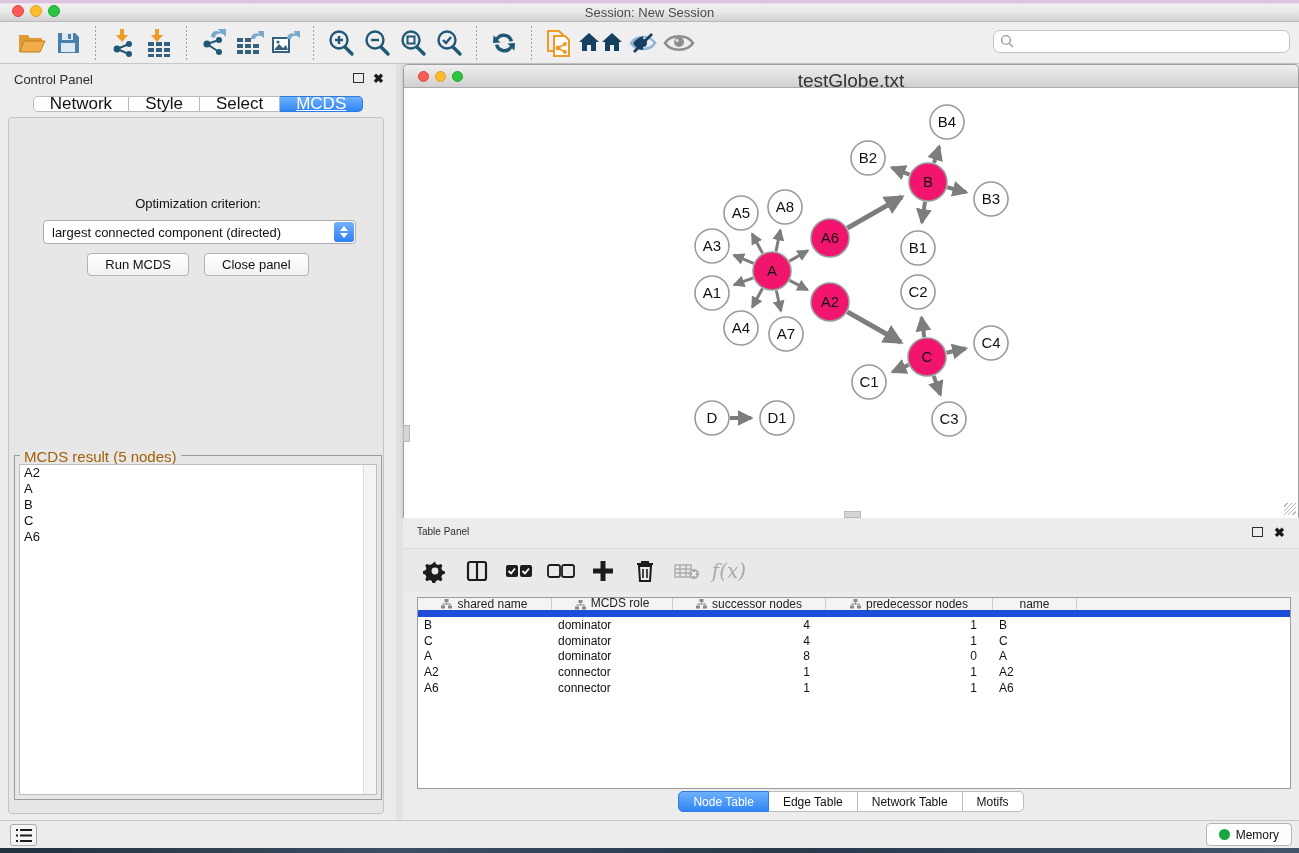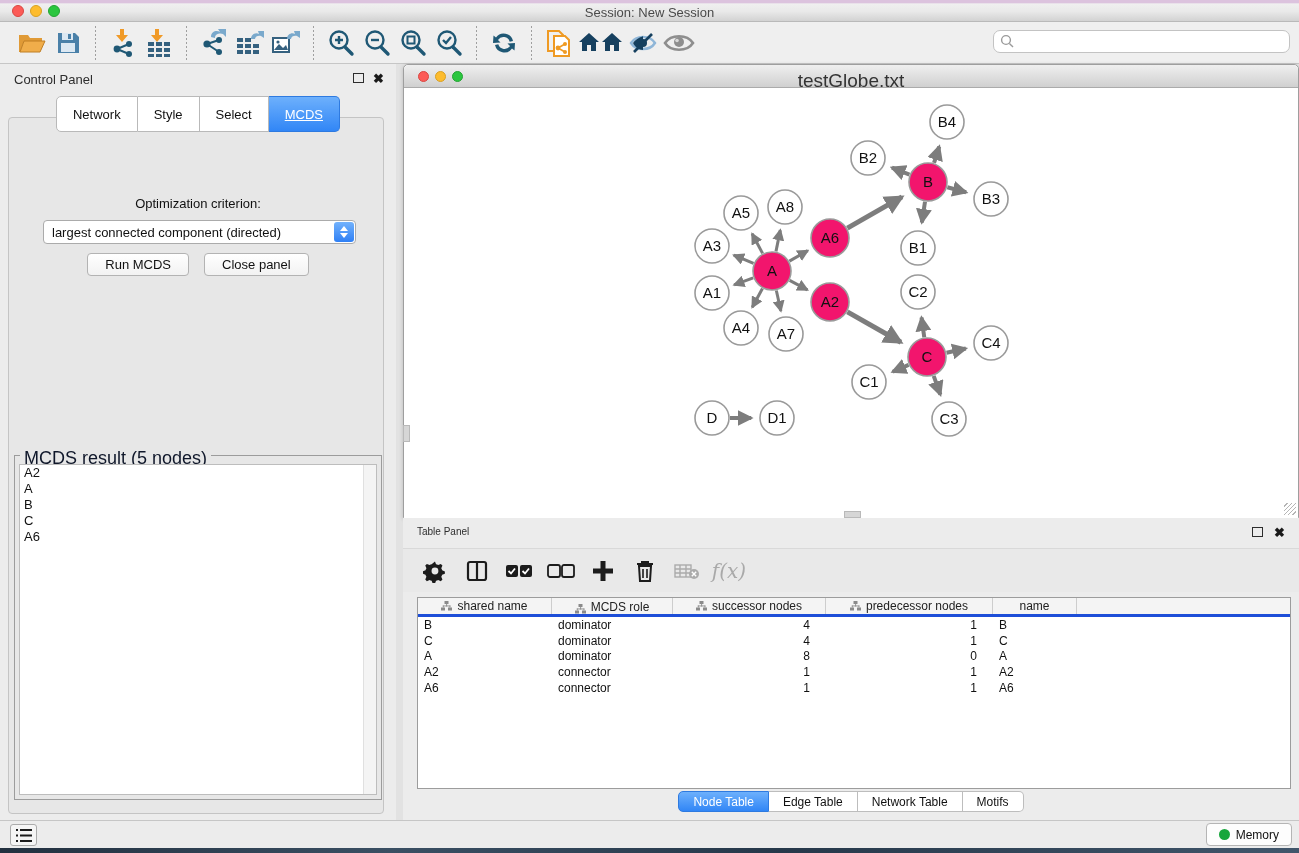--- a/index.html
+++ b/index.html
@@ -26,37 +26,37 @@
   #toolbar-search input { border:none; outline:none; font-size:12px; width:250px; background:transparent; }
 
   
   #control-panel { left:0; top:64px; width:396px; height:756px; background:#ececec; }
   #cp-title { left:14px; top:8px; font-size:13px; color:#2d2d2d; }
   .float-btn { width:11px; height:10px; border:1.5px solid #2d2d2d; display:inline-block; }
   .close-btn { font-size:13px; font-weight:bold; color:#1a1a1a; line-height:11px; }
   #cp-content { left:8px; top:53px; width:376px; height:697px; background:#e7e7e7;
     border:1px solid #c4c4c4; border-radius:4px; }
   #cp-tabs { left:0; top:32px; width:396px; display:flex; justify-content:center; z-index:3; }
-  .tab { height:36px; background:#fff; border:1px solid #b9b9b9; border-left:none; font-size:13px;
+  .tab { height:16px; background:#fff; border:1px solid #b9b9b9; border-left:none; font-size:17px;
     color:#111; display:flex; align-items:center; padding:0 16px; }
   .tab:first-child { border-left:1px solid #b9b9b9; border-radius:5px 0 0 5px; }
   .tab:last-child { border-radius:0 5px 5px 0;text-decoration:underline; }
   .tab.active { background:linear-gradient(#6db0fc,#3186f6); border-color:#2e7ae0; color:#fff; }
   #opt-label { left:0; top:132px; width:396px; text-align:center; font-size:13px; color:#111; }
   #opt-select { left:43px; top:156px; width:313px; height:24px; background:#fff; border:1px solid #ababab;
     border-radius:4px; display:flex; align-items:center; font-size:13px; color:#111; padding-left:8px; }
   #opt-stepper { position:absolute; right:1px; top:1px; width:20px; height:20px; border-radius:3px;
     background:linear-gradient(#72b2fc,#2f80f5); display:flex; flex-direction:column; align-items:center; justify-content:center; gap:2px; }
   .stp-up   { width:0;height:0;border-left:4px solid transparent;border-right:4px solid transparent;border-bottom:5px solid #fff; }
   .stp-down { width:0;height:0;border-left:4px solid transparent;border-right:4px solid transparent;border-top:5px solid #fff; }
   #cp-buttons { left:0; top:189px; width:396px; display:flex; justify-content:center; gap:15px; }
   .mac-btn { height:23px; background:linear-gradient(#ffffff,#f2f2f2); border:1px solid #b3b3b3; border-radius:4px;
     font-size:13px; color:#111; padding:0 17px; display:flex; align-items:center; }
   #mcds-group { left:14px; top:391px; width:368px; height:345px; border:1px solid #9c9c9c; }
-  #mcds-group-label { position:absolute; left:5px; top:-8px; background:#e7e7e7; padding:0 4px; font-size:18px; color:#0f172a; }
+  #mcds-group-label { position:absolute; left:5px; top:-8px; background:#e7e7e7; padding:0 4px; font-size:15px; color:#a16207; }
   #mcds-list { position:absolute; left:4px; top:8px; right:4px; bottom:4px; background:#fff; border:1px solid #bdbdbd; overflow:hidden; }
   #mcds-scroll { position:absolute; right:0; top:0; width:13px; bottom:0; background:#f4f4f4; border-left:1px solid #e0e0e0; }
   .mcds-item { font-size:13px; color:#111; line-height:16px; padding-left:4px; }
 
   
   #network-window { left:403px; top:64px; width:896px; height:454px; background:#fff;
     border:1px solid #9e9e9e; border-radius:5px 5px 0 0; box-shadow:0 1px 4px rgba(0,0,0,.18); }
   #nw-titlebar { left:0; top:0; width:100%; height:23px; border-radius:5px 5px 0 0;
     background:linear-gradient(#efefef,#d0d0d0); border-bottom:1px solid #ababab; }
   #nw-title { width:100%; text-align:center; top:5px; font-size:19px; color:#333; }
@@ -67,21 +67,21 @@
   .pane-handle { background:#d6d6d6; border:1px solid #b9b9b9; }
 
   
   #table-panel { left:403px; top:518px; width:896px; height:302px; background:#ececec; }
   #tp-title { left:14px; top:8px; font-size:10px; color:#2d2d2d; }
   #tp-toolbar { left:0; top:30px; width:896px; height:44px; background:#e9e9e9;
     border-top:1px solid #d9d9d9; display:flex; align-items:center; padding-left:18px; gap:14px; }
   .tp-ico { width:28px; height:28px; display:flex; align-items:center; justify-content:center; }
   #fx-icon { font-family:"DejaVu Serif", serif; font-style:italic; font-size:20px; color:#a9a9a9; }
   #data-table { left:14px; top:79px; width:874px; height:192px; background:#fff; border:1px solid #9c9c9c; overflow:hidden; }
-  #table-header { display:flex; height:19px; background:#f4f4f4; border-bottom:3px solid #1d4ed8; }
+  #table-header { display:flex; height:19px; background:#f4f4f4; border-bottom:7px solid #1d4ed8; }
   .th { display:flex; align-items:center; justify-content:center; font-size:12px; color:#222;
     border-right:1px solid #cdcdcd; gap:5px; }
   .th svg { flex:0 0 auto; }
   .td-row { display:flex; height:15.8px; align-items:center; }
   .td { font-size:12px; color:#111; padding:0 6px; white-space:nowrap; overflow:hidden; }
   .td.num { text-align:right; padding-right:16px; }
   #tp-tabs { left:0; top:273px; width:896px; display:flex; justify-content:center; }
   .tp-tab { height:21px; background:#fff; border:1px solid #bdbdbd; border-left:none; font-size:12px; color:#111;
     display:flex; align-items:center; padding:0 14px; }
   .tp-tab:first-child { border-left:1px solid #bdbdbd; border-radius:5px 0 0 5px; }

